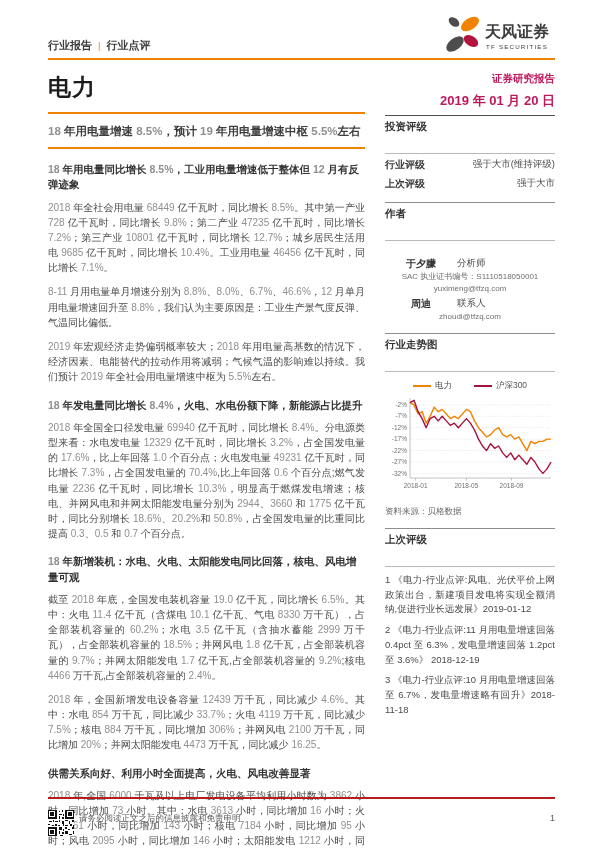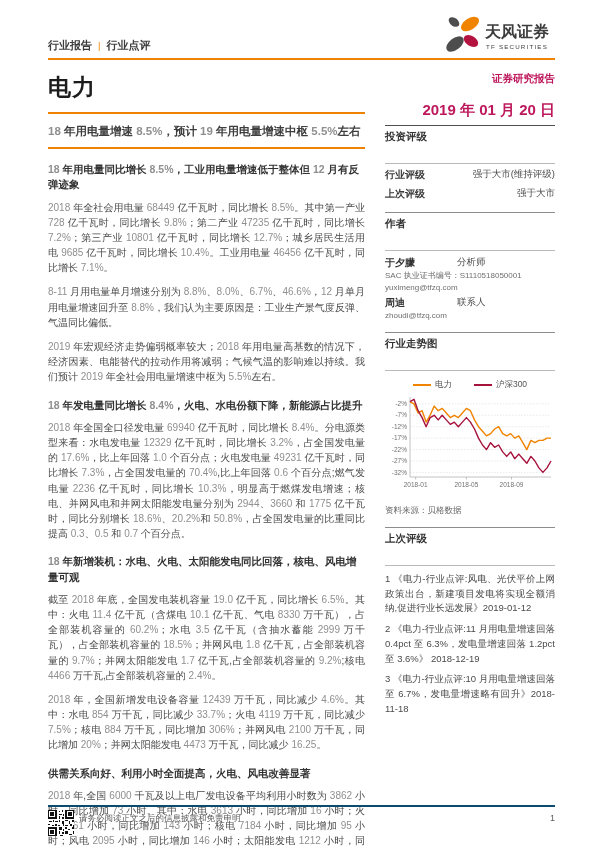--- a/index.html
+++ b/index.html
@@ -23,42 +23,42 @@
   h1.title{font-size:23px;color:#1c1c1c;margin:12px 0 0;padding-bottom:9px;
            border-bottom:2px solid #EF8200;font-weight:bold;letter-spacing:1px;}
   .headline{font-size:11.5px;font-weight:bold;color:#3d3d3d;line-height:1.4;
             padding:9px 0 8px;border-bottom:2px solid #EF8200;}
   .sec-h{font-size:10.5px;font-weight:bold;color:#333;margin:13px 0 7px;line-height:1.45;}
   .para{font-size:10px;line-height:1.52;margin:0 0 9px;color:#4a4a4a;text-align:justify;}
   .num{color:#8f8f8f;}
   
   .rt{text-align:right;font-weight:bold;color:#be185d;}
   .rt .l1{font-size:10.5px;}
-  .rt .l2{font-size:15px;margin-top:15px;}
+  .rt .l2{font-size:13px;margin-top:6px;}
   .side-date{border-bottom:1.5px solid #4f4f4f;padding-bottom:5px;}
   .side-title{font-size:10.5px;font-weight:bold;color:#333;padding:4px 0 19px;
               border-bottom:1px solid #b9b9b9;}
   .side-title.topline{border-top:1px solid #8d8d8d;margin-top:10px;}
   .rate-row{display:flex;justify-content:space-between;font-size:9.5px;
             padding:4px 0 1px;}
   .rate-row .lab{font-weight:bold;color:#3a3a3a;font-size:10px;}
   .rate-row .val{color:#4a4a4a;}
-  .auth{margin-top:5px;}
+  .auth{margin-top:16px;text-align:center;}
   .auth-row{display:flex;font-size:10px;margin-top:2px;}
   .auth-row .nm{font-weight:bold;color:#333;width:72px;}
   .auth-row .rl{color:#4a4a4a;font-size:9.5px;}
   .auth-sub{font-size:8px;color:#6f6f6f;line-height:1.5;}
   .legend{display:flex;justify-content:center;gap:22px;margin:8px 0 2px;
           font-size:8.5px;color:#555;align-items:center;}
   .legend .sw{display:inline-block;width:18px;height:2px;margin-right:4px;vertical-align:middle;}
   .src{font-size:8.5px;color:#666;margin:8px 0 0;}
   .rel-item{font-size:9.5px;color:#4a4a4a;line-height:1.55;margin-top:6px;text-align:justify;}
   
   .footer{position:absolute;left:48px;right:45px;bottom:12px;
-          border-top:2px solid #0c4a6e;padding-top:3px;}
+          border-top:2px solid #b91c1c;padding-top:11px;}
   .foot-row{display:flex;align-items:flex-start;}
   .foot-txt{font-size:8.5px;color:#595959;margin:3px 0 0 5px;flex:1;}
   .foot-page{font-size:9px;color:#595959;margin-top:3px;}
   svg text{font-family:"Liberation Sans","DejaVu Sans",sans-serif;}
 </style>
 </head>
 <body>
 
 <div class="page">
   <div class="inner">

